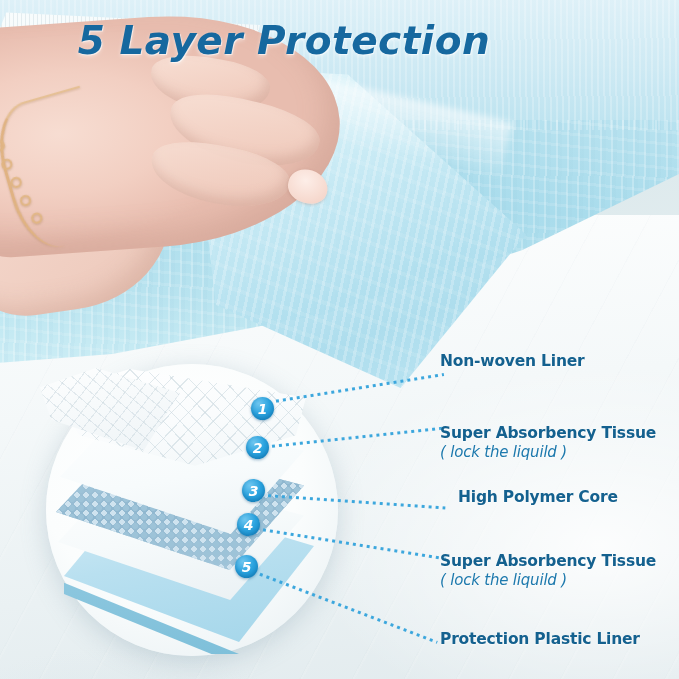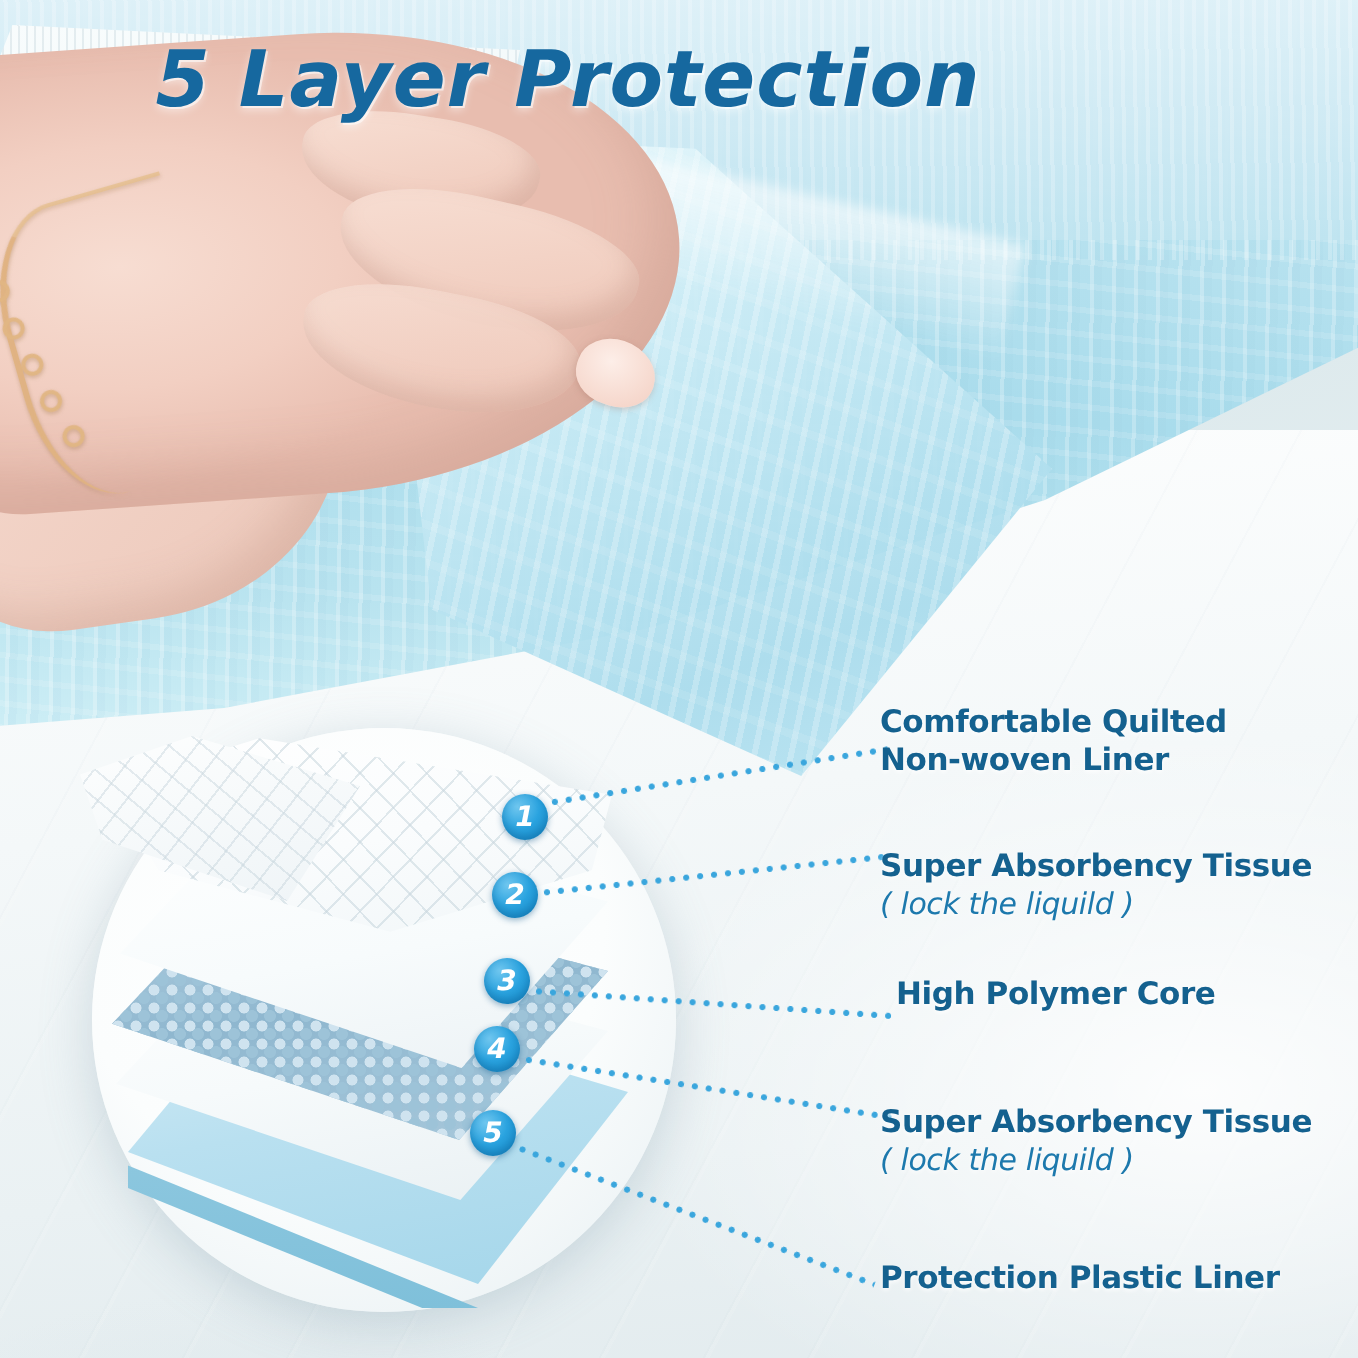--- a/index.html
+++ b/index.html
@@ -255,21 +255,21 @@
     text-shadow: 0 1px 2px rgba(255,255,255,.85);
   }
   .lbl-sub{
     font-family:"DejaVu Sans", sans-serif;
     font-size:15px; font-style:italic; color:#1d79ad;
     line-height:19px; letter-spacing:-.2px; white-space:nowrap;
     text-shadow: 0 1px 2px rgba(255,255,255,.85);
   }
   .g1{ position:absolute; top:0px; left:0; }
   .g2{ position:absolute; top:72px; left:0; }
-  .g3{ position:absolute; top:136px; left:8px; }
+  .g3{ position:absolute; top:136px; left:18px; }
   .g4{ position:absolute; top:200px; left:0; }
   .g5{ position:absolute; top:278px; left:0; }
 </style>
 </head>
 <body>
 
 <div id="stage">
 
   <div class="bg-base"></div>
   <div class="bedsheet"></div>
@@ -329,21 +329,20 @@
   <div class="badge" style="left:246px; top:436px;">2</div>
   <div class="badge" style="left:242px; top:479px;">3</div>
   <div class="badge" style="left:237px; top:513px;">4</div>
   <div class="badge" style="left:235px; top:555px;">5</div>
 
   <div class="title">5 Layer Protection</div>
 
   <div class="labels">
 
     <div class="lblgroup g1">
-      <div class="lbl-main">Comfortable Quilted</div>
       <div class="lbl-main">Non-woven Liner</div>
     </div>
 
     <div class="lblgroup g2">
       <div class="lbl-main">Super Absorbency Tissue</div>
       <div class="lbl-sub">( lock the liquild )</div>
     </div>
 
     <div class="lblgroup g3">
       <div class="lbl-main">High Polymer Core</div>

